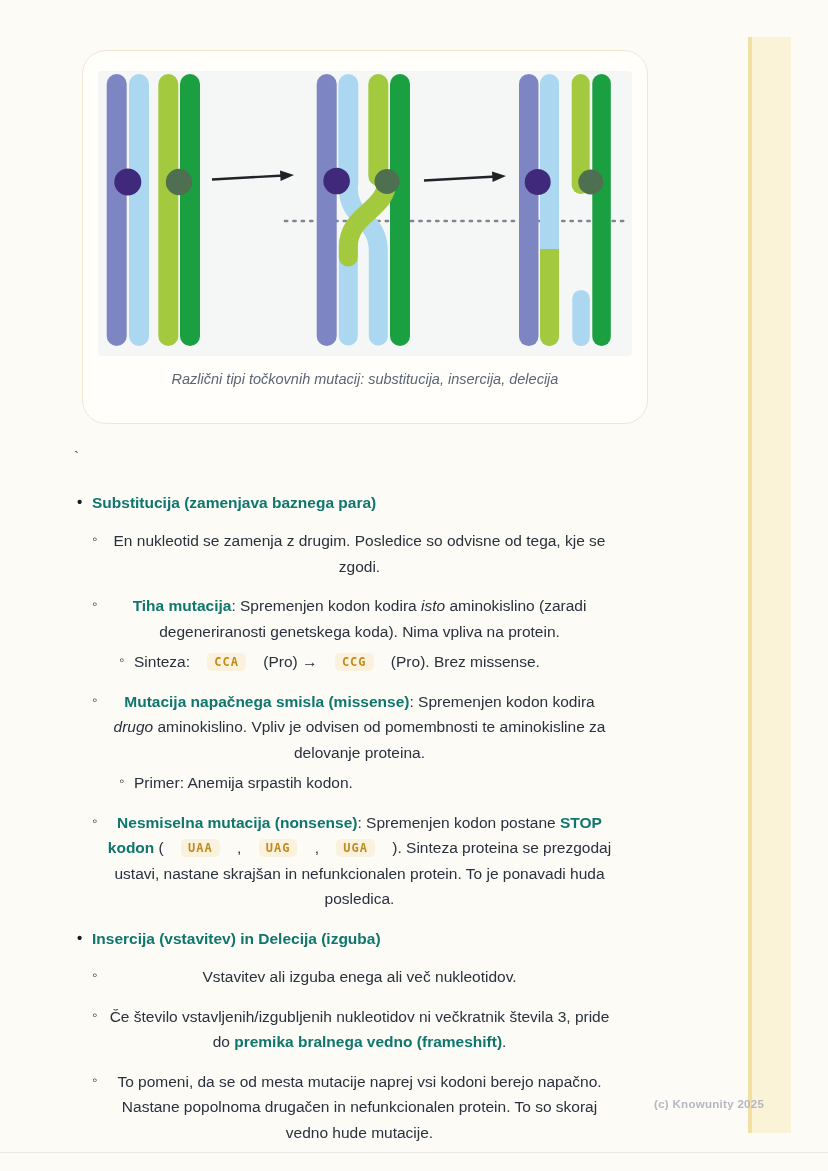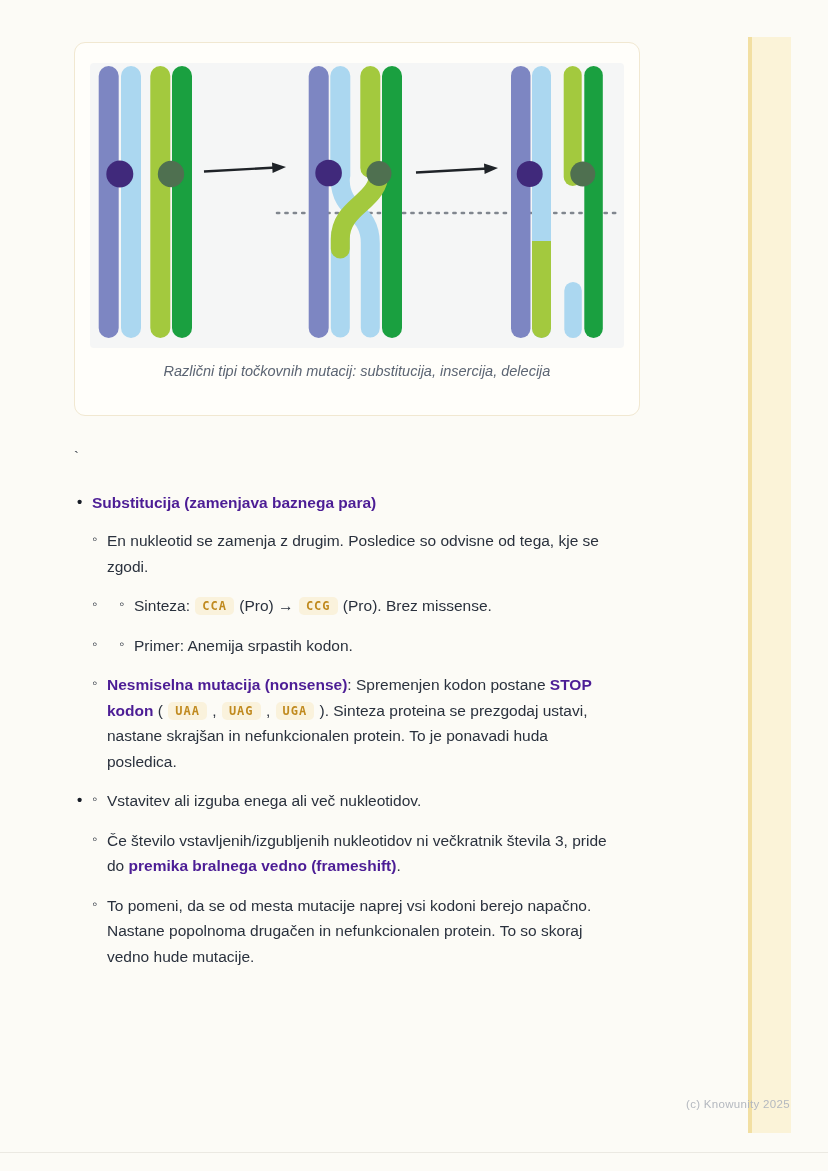--- a/index.html
+++ b/index.html
@@ -5,40 +5,40 @@
   html,body{margin:0;padding:0;}
   body{
     width:828px;height:1171px;position:relative;overflow:hidden;
     background:#fcfbf6;
     font-family:"Liberation Sans","DejaVu Sans",sans-serif;
     color:#2a313d;
   }
   
   .figure-card{
     position:absolute;left:70px;top:38px;width:566px;height:374px;
-    background:#fffefa;border:1px solid #f1e8d1;border-radius:11px;
-    box-sizing:border-box;margin:4px;
+    background:#fffefa;border:1px solid #f1e8d1;border-radius:24px;
+    box-sizing:border-box;margin:12px;
   }
   .figure-image{
     position:absolute;left:15px;top:20px;width:534px;height:285px;
     background:#f5f6f6;border-radius:4px;overflow:hidden;
   }
   .figure-caption{
     position:absolute;left:0;right:0;top:320px;text-align:center;
     font-style:italic;font-size:14.5px;color:#5c6573;
   }
   
   .right-bar{
     position:absolute;left:748px;top:37px;width:39px;height:1096px;
     background:var(--bar-fill,#fbf3d8);border-left:4px solid var(--bar-line,#f2dfa2);
   }
   
   .watermark{
-    position:absolute;left:686px;top:1098px;font-size:11.5px;letter-spacing:.3px;
-    color:#b4b8bf;z-index:5;white-space:nowrap;
+    position:absolute;left:654px;top:1098px;font-size:11.5px;letter-spacing:.3px;
+    color:#b4b8bf;z-index:5;white-space:nowrap;font-weight:bold;
   }
   .bottom-line{
     position:absolute;left:0;right:0;top:1152px;height:1px;background:#ebe9e2;
   }
   .stray{
     position:absolute;left:74px;top:448px;font-size:15px;color:#3a404b;
   }
   
   .content{
     position:absolute;left:62px;top:490px;width:566px;
@@ -47,30 +47,30 @@
   .li{position:relative;}
   .marker{position:absolute;top:0;}
   .l1{padding-left:30px;margin-bottom:4px;}
   .l1>.marker{left:15px;font-size:15px;color:#171c26;font-weight:700;}
   .l1>.sub{margin-top:13px;}
   .l2{padding-left:15px;margin-bottom:14px;}
   .l2>.marker{left:0;font-size:14.5px;color:#2a313d;}
   .sub3{margin-top:5px;margin-left:12px;}
   .l3{padding-left:15px;}
   .l3>.marker{left:0;font-size:14.5px;color:#2a313d;}
-  .l2>.li-body{max-width:505px;}
+  .l2>.li-body{max-width:505px;text-align:center;}
   .seg-plain{}
-  .seg-bold{font-weight:700;color:#4c1d95;}
+  .seg-bold{font-weight:700;color:#0f766e;}
   .seg-italic{font-style:italic;}
   .seg-code{
     display:inline-block;line-height:1;vertical-align:baseline;position:relative;top:-1px;
     font-family:"DejaVu Sans Mono","Liberation Mono",monospace;
     font-size:12px;font-weight:700;letter-spacing:1px;
     color:var(--badge-text,#c08a1f);background:var(--badge-bg,#faf2dc);
-    padding:3px 7px;border-radius:5px;margin:0 1px;
+    padding:3px 7px;border-radius:5px;margin:0 13px;
   }
 </style>
 </head>
 <body style="background: rgb(252, 251, 246);">
 
 <div class="page">
 
   <div class="right-bar"></div>
 
   <figure class="figure-card">
@@ -131,44 +131,47 @@
       <div class="li l1">
         <span class="marker m1">•</span>
         <div class="li-body"><span class="seg-bold">Substitucija (zamenjava baznega para)</span></div>
         <div class="sub">
           <div class="li l2">
             <span class="marker m2">◦</span>
             <div class="li-body"><span class="seg-plain">En nukleotid se zamenja z drugim. Posledice so odvisne od tega, kje se zgodi.</span></div>
           </div>
           <div class="li l2">
             <span class="marker m2">◦</span>
+            <div class="li-body"><span class="seg-bold">Tiha mutacija</span><span class="seg-plain">: Spremenjen kodon kodira </span><span class="seg-italic">isto</span><span class="seg-plain"> aminokislino (zaradi degeneriranosti genetskega koda). Nima vpliva na protein.</span></div>
             <div class="sub3">
               <div class="li l3">
                 <span class="marker m3">◦</span>
                 <div class="li-body"><span class="seg-plain">Sinteza: </span><span class="seg-code">CCA</span><span class="seg-plain"> (Pro) → </span><span class="seg-code">CCG</span><span class="seg-plain"> (Pro). Brez missense.</span></div>
               </div>
             </div>
           </div>
           <div class="li l2">
             <span class="marker m2">◦</span>
+            <div class="li-body"><span class="seg-bold">Mutacija napačnega smisla (missense)</span><span class="seg-plain">: Spremenjen kodon kodira </span><span class="seg-italic">drugo</span><span class="seg-plain"> aminokislino. Vpliv je odvisen od pomembnosti te aminokisline za delovanje proteina.</span></div>
             <div class="sub3">
               <div class="li l3">
                 <span class="marker m3">◦</span>
                 <div class="li-body"><span class="seg-plain">Primer: Anemija srpastih kodon.</span></div>
               </div>
             </div>
           </div>
           <div class="li l2">
             <span class="marker m2">◦</span>
             <div class="li-body"><span class="seg-bold">Nesmiselna mutacija (nonsense)</span><span class="seg-plain">: Spremenjen kodon postane </span><span class="seg-bold">STOP kodon</span><span class="seg-plain"> ( </span><span class="seg-code">UAA</span><span class="seg-plain"> , </span><span class="seg-code">UAG</span><span class="seg-plain"> , </span><span class="seg-code">UGA</span><span class="seg-plain"> ). Sinteza proteina se prezgodaj ustavi, nastane skrajšan in nefunkcionalen protein. To je ponavadi huda posledica.</span></div>
           </div>
         </div>
       </div>
       <div class="li l1">
         <span class="marker m1">•</span>
+        <div class="li-body"><span class="seg-bold">Insercija (vstavitev) in Delecija (izguba)</span></div>
         <div class="sub">
           <div class="li l2">
             <span class="marker m2">◦</span>
             <div class="li-body"><span class="seg-plain">Vstavitev ali izguba enega ali več nukleotidov.</span></div>
           </div>
           <div class="li l2">
             <span class="marker m2">◦</span>
             <div class="li-body"><span class="seg-plain">Če število vstavljenih/izgubljenih nukleotidov ni večkratnik števila 3, pride do </span><span class="seg-bold">premika bralnega vedno (frameshift)</span><span class="seg-plain">.</span></div>
           </div>
           <div class="li l2">

